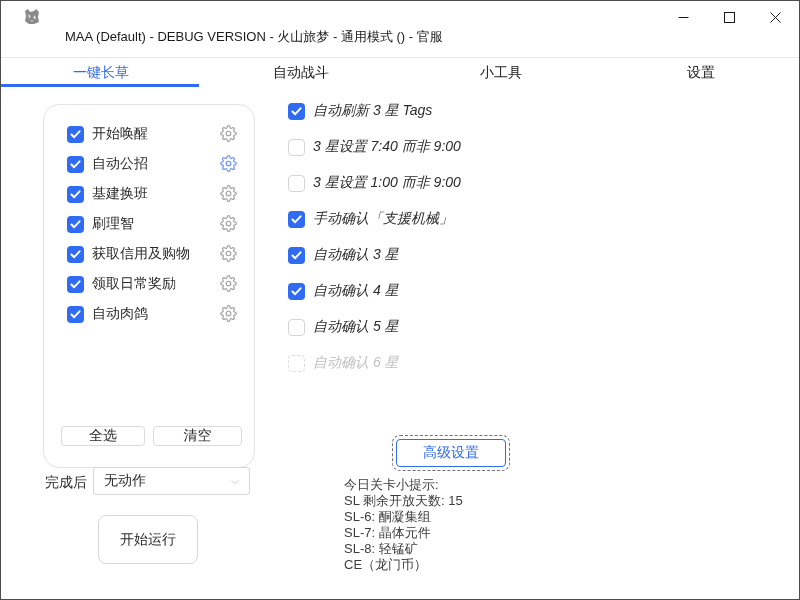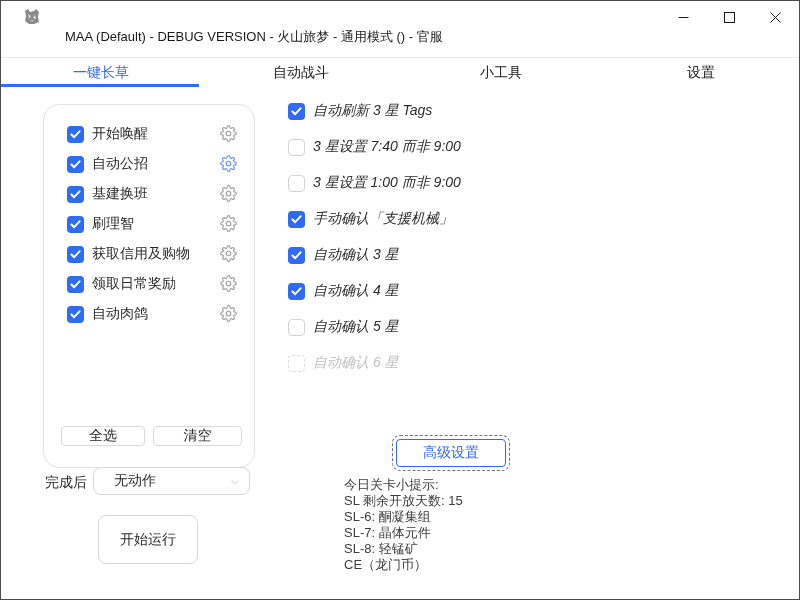--- a/index.html
+++ b/index.html
@@ -38,21 +38,21 @@
   .gear { position:absolute; right:5px; top:2px; color:#a3a3a3; line-height:0; }
   .row-state.gear-active .gear { color:#6f93f7; }
   .panel-btn { position:absolute; top:321px; height:20px; background:#fff;
     border:1px solid #dadada; border-radius:4px; font-size:14px; color:#2b2b2b;
     display:flex; align-items:center; justify-content:center; }
   .btn-select-all { left:17px; width:84px; }
   .btn-clear { left:109px; width:89px; }
   
   .after-label { position:absolute; left:44px; top:473px; font-size:14px; color:#2b2b2b; }
   .dropdown { position:absolute; left:92px; top:466px; width:157px; height:28px;
-    border:1px solid #d7d7d7; border-radius:8px; background:#fff; display:flex; align-items:center;padding-left:10px; }
+    border:1px solid #d7d7d7; border-radius:3px; background:#fff; display:flex; align-items:center; }
   .dropdown-value { margin-left:10px; font-size:14px; color:#2b2b2b; }
   .chevron { position:absolute; right:7px; top:7px; color:#ccc; line-height:0; }
   .start-btn { position:absolute; left:97px; top:514px; width:100px; height:49px;
     border:1px solid #d7d7d7; border-radius:8px; background:#fff; font-size:14px; color:#2b2b2b;
     display:flex; align-items:center; justify-content:center;font-family:Liberation Mono, monospace; }
   
   .option-row { position:absolute; left:287px; height:22px; display:flex; align-items:center;font-style:italic; }
   
   .settings-btn { position:absolute; background:#fff; border-radius:4px; font-size:14px;
     display:flex; align-items:center; justify-content:center; }

